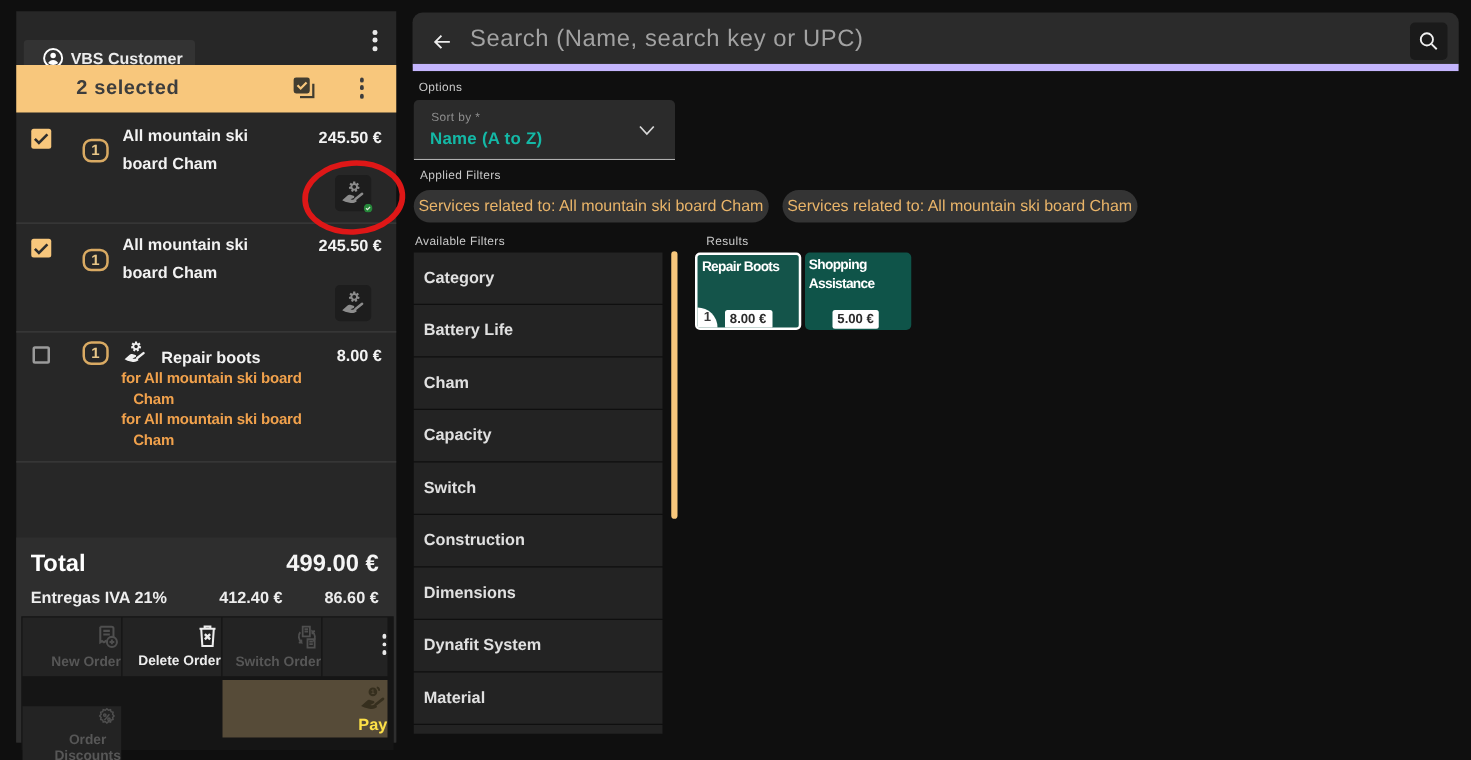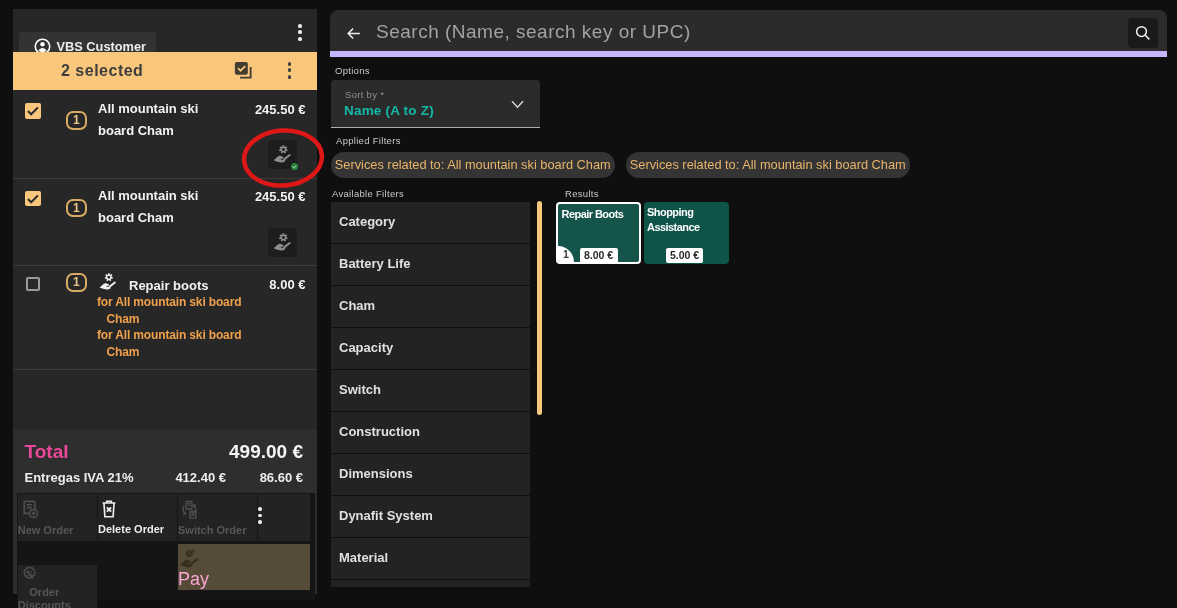--- a/index.html
+++ b/index.html
@@ -20,26 +20,26 @@
 
 .cb-on { position:absolute; width:15.5px; height:15.5px; background:#f8c77c; border-radius:2px; }
 .cb-off { position:absolute; width:14px; height:14px; border:2px solid #9b9b9b; border-radius:2px; }
 .qty { position:absolute; width:20.5px; height:18.5px; border:2px solid #d9aa63; border-radius:7px; color:#e8c687; font-size:12px; font-weight:700; text-align:center; line-height:14px; }
 .title { position:absolute; font-size:13px; font-weight:700; color:#f2f2f2; line-height:21.8px; }
 .price { position:absolute; font-size:13px; font-weight:700; color:#f2f2f2; text-align:right; right:11.5px; }
 .svcbox { position:absolute; width:29px; height:29px; background:#1d1d1d; border-radius:4px; }
 .orange { position:absolute; font-size:12px; font-weight:700; color:#f0a14c; line-height:16.7px; letter-spacing:-.15px; }
 
 #totalbox { left:0; top:420.5px; width:304px; height:164.5px; background:#2e2e2e; }
-#totalbox .t1 { position:absolute; left:11.5px; top:11px; font-size:19px; font-weight:700; color:#ec4899; }
+#totalbox .t1 { position:absolute; left:11.5px; top:11px; font-size:19px; font-weight:700; color:#ffffff; }
 #totalbox .t2 { position:absolute; right:14px; top:11px; font-size:19px; font-weight:700; color:#f5f5f5;text-align:right; }
 #totalbox .e1 { position:absolute; left:11.5px; top:40px; font-size:13px; font-weight:700; color:#ededed; }
 
 #btngrid { left:4px; top:484px; width:298px; height:107px; background:#151515; }
-.btn { position:absolute; background:#232323; display:flex; flex-direction:column; align-items:flex-start; justify-content:center; text-align:center; overflow:hidden; }
+.btn { position:absolute; background:#232323; display:flex; flex-direction:column; align-items:flex-end; justify-content:center; text-align:center; overflow:hidden; }
 .btn .lab { font-size:11px; font-weight:700; color:#575757; line-height:13px; margin-top:3px; white-space:nowrap; }
 .btn.on .lab { color:#ededed; }
 
 
 #searchbar { left:330px; top:9.5px; width:837px; height:47px; background:#2b2b2b; border-radius:8px 8px 0 0; border-bottom:6px solid #c4b5fd; }
 #searchbar .ph { position:absolute; left:46px; top:11px; font-size:19px; color:#a2a2a2; letter-spacing:.5px; }
 #magbtn { position:absolute; right:9px; top:8px; width:30px; height:30px; background:#1a1a1a; border-radius:4px; }
 
 .lbl { position:absolute; font-size:9.5px; font-weight:400; color:#c9c9c9; letter-spacing:.3px; }
 
@@ -189,21 +189,21 @@
     <div class="lab">Order<br>Discounts</div>
   </div>
   <div class="btn" style="left:165px;top:534.5px;width:131.8px;height:46.5px;background:#564b38">
     <svg width="23" height="23" viewBox="0 0 24 24" fill="#362f1e">
       <circle cx="11.8" cy="6.8" r="3.6" fill="#362f1e"></circle>
       <text x="11.8" y="8.6" font-size="5.5" font-weight="bold" fill="#564b38" text-anchor="middle" font-family="Liberation Sans">1</text>
       <path d="M15.2 2.2 a3 3 0 0 1 2.4 3.9 l-1.6-.5 a1.4 1.4 0 0 0-1.1-1.8 z"></path>
       <path d="M2 18.5 L6.9 14.1 C7.6 13.5 8.5 13.3 9.3 13.55 L12.4 14.45 C13.3 14.7 13.35 15.95 12.5 16.35 L9.6 17.7 C10.8 18.15 12.2 18.05 13.3 17.4 L13.9 17.05 L15.4 19.5 L13.6 20.5 C12.1 21.2 10.4 21.3 8.8 20.8 L4.8 19.9 Z"></path>
       <path d="M14.2 17.3 L20.2 12.6" stroke="#362f1e" stroke-width="2.3" stroke-linecap="round" fill="none"></path>
     </svg>
-    <div class="lab" style="color:#f9a8d4;font-size:18px;font-weight:400">Pay</div>
+    <div class="lab" style="color:#fde047;font-size:13px;font-weight:700">Pay</div>
   </div>
 </div>
 
 <svg class="abs" style="left:240px;top:126px" width="86" height="64">
     <ellipse cx="43" cy="32" rx="39" ry="27.5" fill="none" stroke="#de1717" stroke-width="4.5" transform="rotate(-4 43 32)"></ellipse>
   </svg>
 
 <div id="searchbar" class="abs">
   <svg class="abs" style="left:15px;top:15px" width="17" height="17" viewBox="0 0 24 24" fill="none" stroke="#ededed" stroke-width="2.2">
       <path d="M21 12H4.5M11.5 5l-7 7 7 7"></path>

